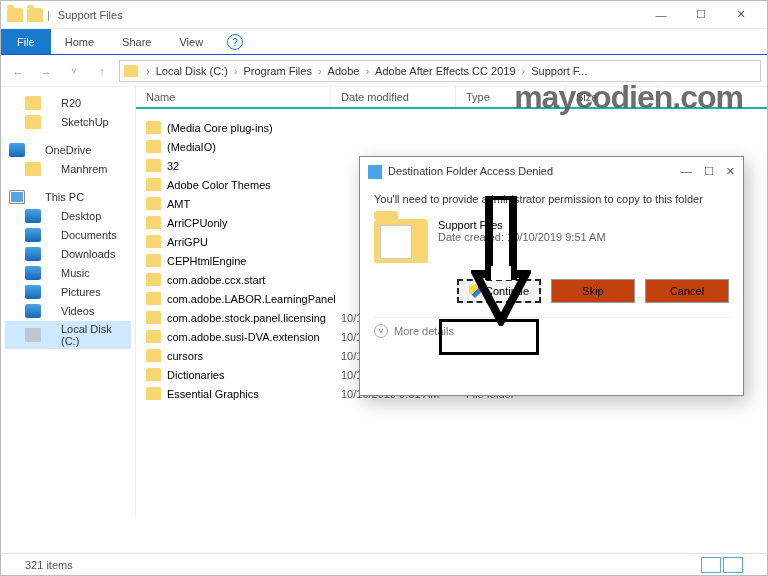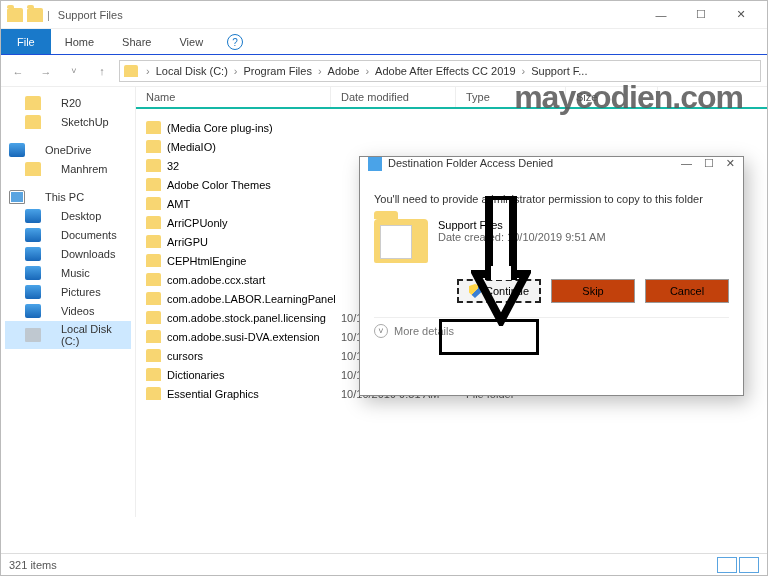--- a/index.html
+++ b/index.html
@@ -32,25 +32,25 @@
 .ticon.pc::after{content:"";position:absolute;inset:1px;background:#5aa4e0}
 .ticon.disk{background:#bfc8d0;border-radius:1px}
 .list{flex:1;overflow:hidden}
 .lh{display:flex;border-bottom:2px solid #14b8a6;color:#555;height:22px}
 .lh div{padding:4px 10px;border-right:1px solid #eee}
 .c1{width:195px}.c2{width:125px}.c3{width:110px}.c4{width:92px}
 .row{display:flex;height:19px;align-items:flex-end}
 .row .c1{display:flex;align-items:center;gap:6px;padding-left:10px}
 .row .c2,.row .c3{padding-left:10px;color:#555}
 .ficon{width:15px;height:13px;background:#f8d672;border-radius:2px 2px 0 0;flex-shrink:0}
-.status{position:absolute;bottom:0;left:0;right:0;height:22px;border-top:1px solid #ddd;display:flex;align-items:center;padding:0 8px;color:#555;background:#fff}
+.status{position:absolute;bottom:0;left:0;right:0;height:22px;border-top:1px solid #ddd;display:flex;align-items:center;padding:0 24px;color:#555;background:#fff}
 .status .vb{margin-left:auto;display:flex;gap:2px}
 .status .vb div{width:20px;height:16px;border:1px solid #5aa4e0}
 .dialog{position:absolute;left:358px;top:155px;width:385px;height:240px;background:#fff;border:1px solid #888;box-shadow:4px 6px 18px rgba(0,0,0,.25)}
-.dtitle{height:28px;display:flex;padding:0 8px;color:#333}
+.dtitle{height:28px;display:flex;padding:8px 8px;color:#333}
 .dtitle .di{width:14px;height:14px;margin-right:6px;background:#4aa3e8}
 .dctrl{margin-left:auto;display:flex;gap:12px;color:#555}
 .dbody{padding:8px 14px}
 .dmsg{color:#333;margin-bottom:14px}
 .dinfo{display:flex;gap:10px;align-items:flex-start}
 .bigfolder{width:54px;height:44px;background:#f8d672;border-radius:4px 4px 2px 2px;position:relative}
 .bigfolder::before{content:"";position:absolute;top:-8px;left:0;width:24px;height:8px;background:#f8d672;border-radius:3px 3px 0 0}
 .bigfolder::after{content:"";position:absolute;left:6px;top:6px;width:30px;height:32px;background:#fff;border:1px solid #ccc}
 .dbtns{display:flex;gap:10px;justify-content:flex-end;margin-top:16px}
 .dbtn{width:84px;height:24px;border:1px solid #999;background:#c2410c;display:flex;align-items:center;justify-content:center;gap:4px}

